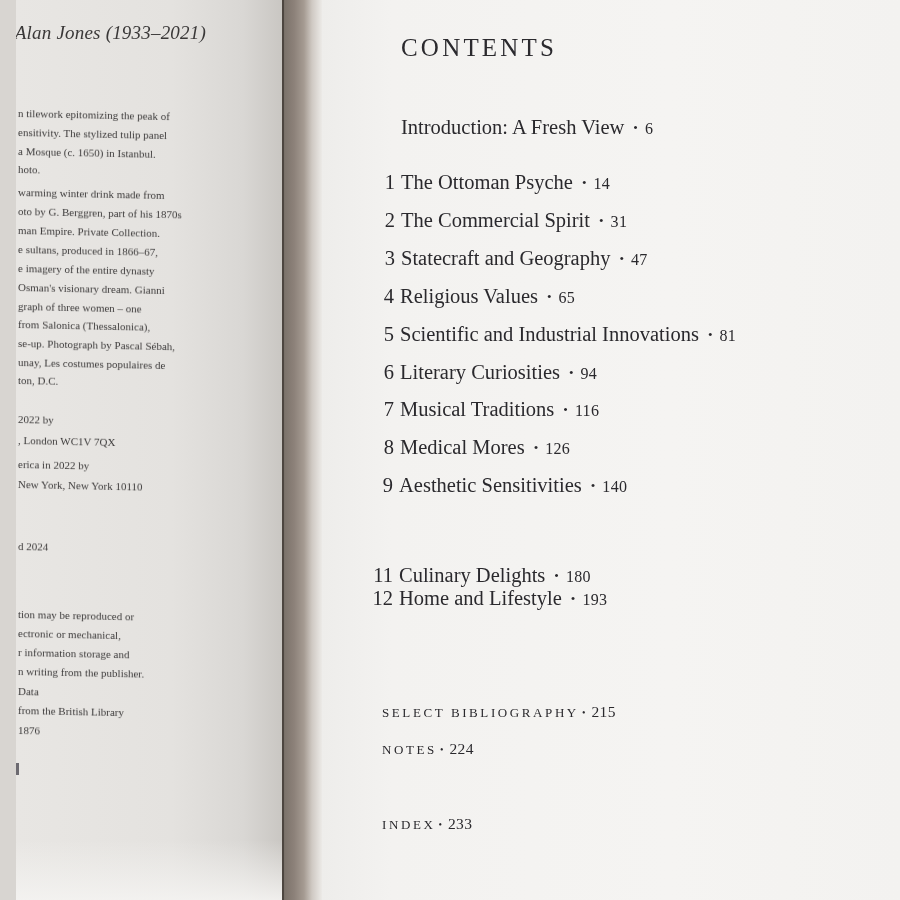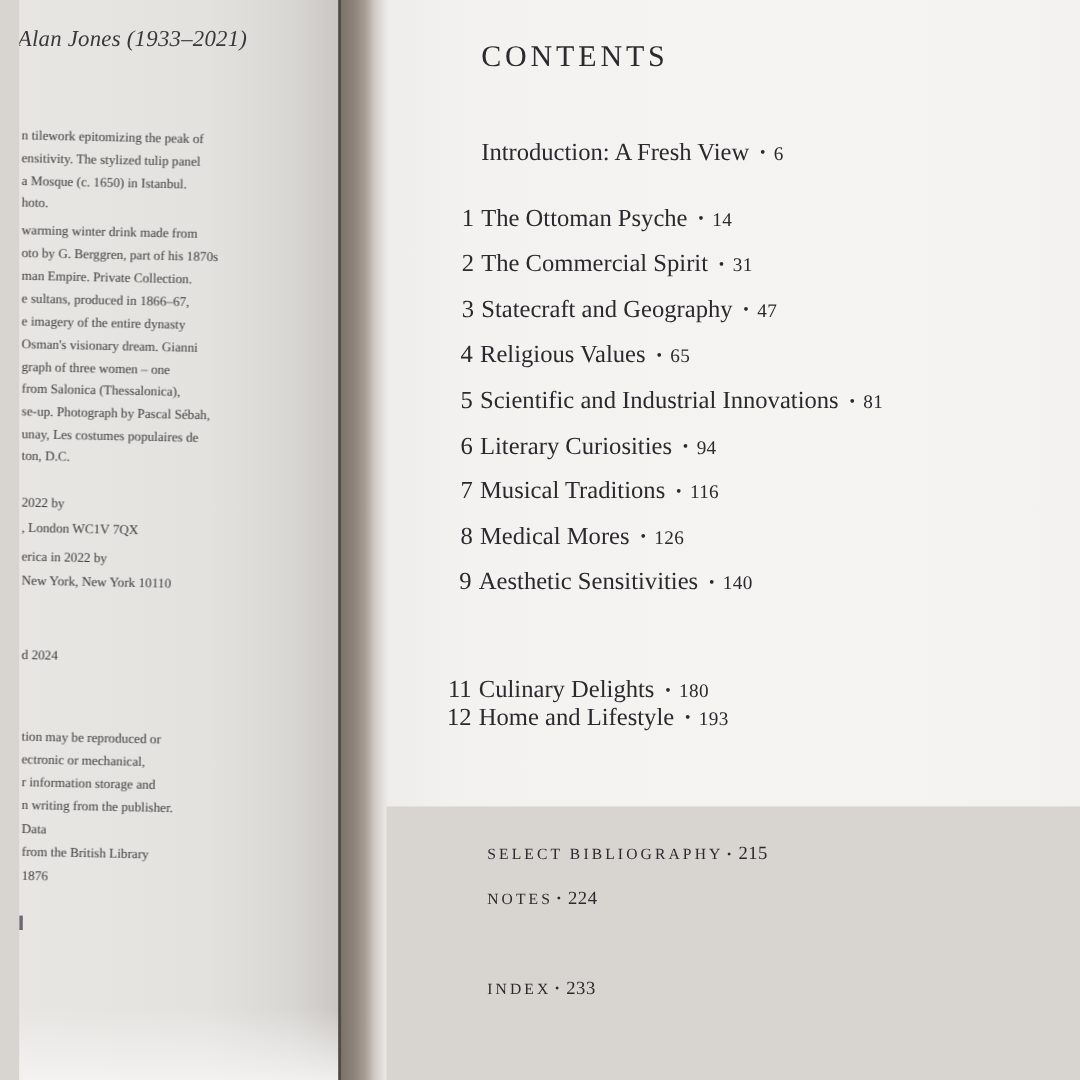--- a/index.html
+++ b/index.html
@@ -35,37 +35,37 @@
   
   .gutter {
     position: absolute; left: 282px; top: 0; width: 40px; height: 900px;
     background: linear-gradient(to right, #6e665f 0%, #7d746c 8%, #8c8179 30%, #a59b92 55%, #cfc9c3 75%, #eceae7 100%);
   }
   .gutter .spine-line {
     position: absolute; left: 0; top: 0; width: 2px; height: 100%; background: #4d4640;
   }
   
   .right-page {
-    position: absolute; left: 322px; top: 0; width: 578px; height: 672px;
+    position: absolute; left: 322px; top: 0; width: 578px; height: 900px;
     background: linear-gradient(to right, #eeedeb 0%, #f3f2f0 12%, #f5f4f2 60%, #f3f2f0 100%);
   }
   .contents-heading {
     position: absolute; left: 79px; top: 34px;
     font-size: 25px; letter-spacing: 3.2px; color: #2b2a2e; font-weight: normal;
   }
   .toc-entry {
     position: absolute; white-space: nowrap; color: #2a292d; font-size: 20.5px;
   }
   .toc-entry .num {
     position: absolute; text-align: right; width: 30px; left: -36px;
   }
   .toc-entry .dot { font-size: 13px; padding: 0 7px 0 9px; position: relative; top: -2px; }
   .toc-entry .page { font-size: 16px; letter-spacing: 0.3px; }
   .toc-back {
-    position: absolute; left: 84px; white-space: nowrap; color: #2a292d;
+    position: absolute; left: 60px; white-space: nowrap; color: #2a292d;
     font-size: 13px; letter-spacing: 2.6px;
   }
   .toc-back .dot { font-size: 10px; padding: 0 6px 0 3px; position: relative; top: -1px; letter-spacing: 0; }
   .toc-back .page { font-size: 15.5px; letter-spacing: 0.4px; }
 </style>
 </head>
 <body>
 
 <div class="left-page">
   <div class="credit-title">Alan Jones (1933–2021)</div>

